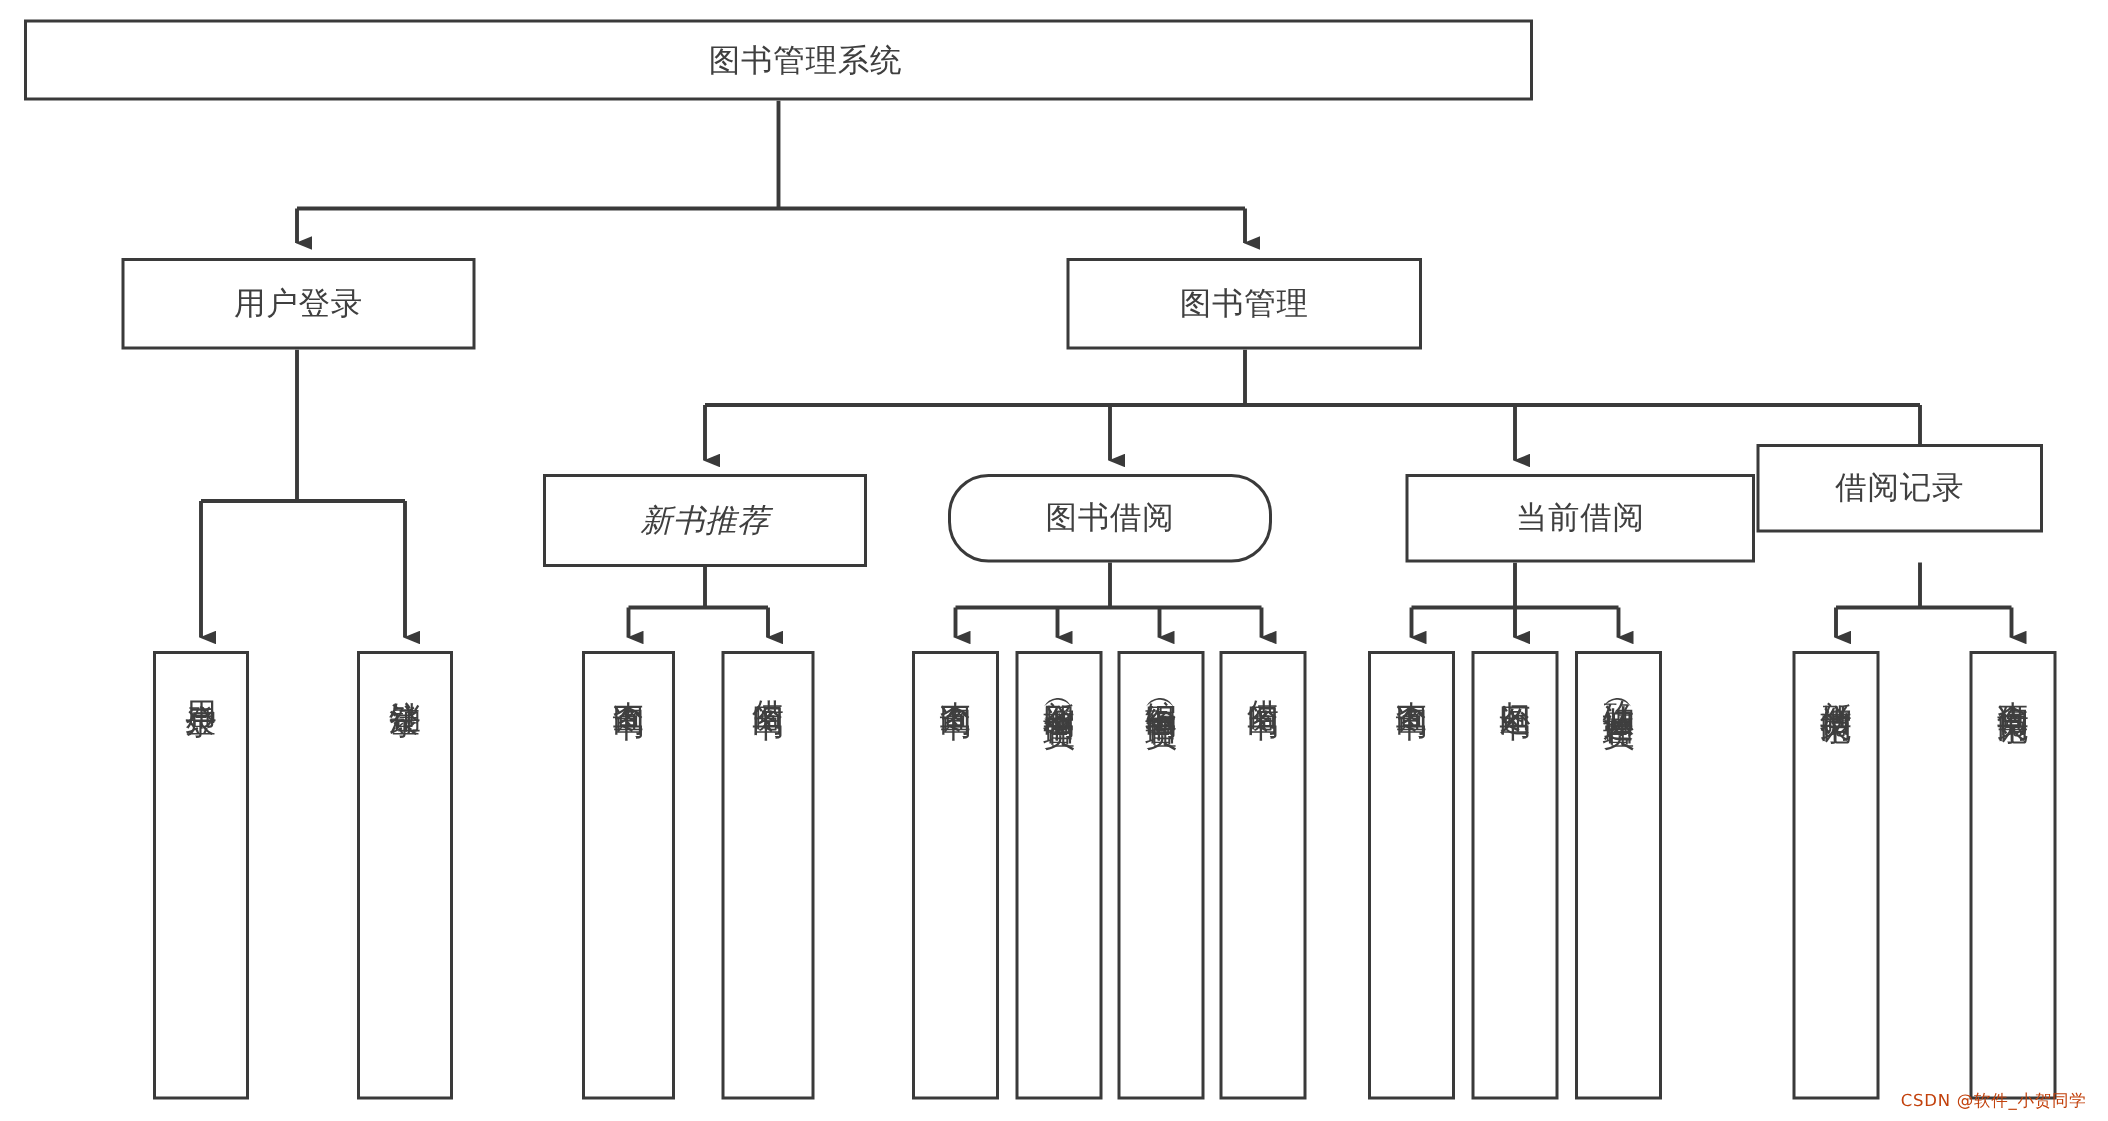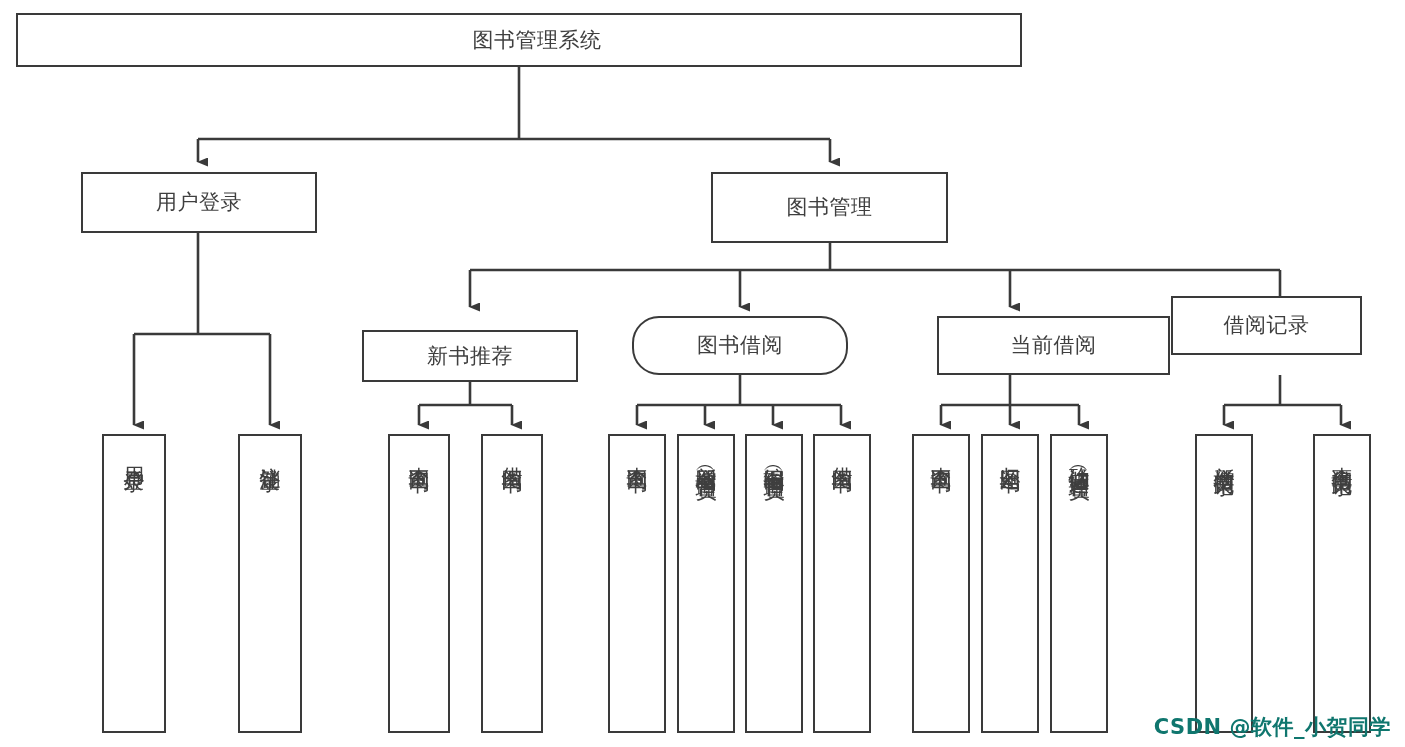--- a/index.html
+++ b/index.html
@@ -55,26 +55,25 @@
     text-orientation: upright;
     font-size: 21px;
     line-height: 1.05;
     letter-spacing: 2px;
     white-space: nowrap;
   }
   #watermark {
     position: absolute;
     right: 14px;
     bottom: 6px;
-    font-size: 21px;
-    color: #0f766e;
+    font-size: 11px;
+    color: #c2410c;
     letter-spacing: 0.5px;
     white-space: nowrap;
     user-select: none;
-    font-weight: bold;
   }
 </style>
 </head>
 <body>
 
 <div id="diagram-root">
 
   <svg id="edge-layer" viewBox="0 0 1405 747" width="1405" height="747" xmlns="http://www.w3.org/2000/svg">
     <defs>
       <marker id="arrowhead" markerWidth="9" markerHeight="11" refX="4.5" refY="10" orient="auto" markerUnits="userSpaceOnUse">
@@ -125,25 +124,25 @@
     </g>
   </svg>
 
   <div class="node horizontal" style="left:16px; top:13px; width:1006px; height:54px;padding-left:36px;">
     <span class="node-label">图书管理系统</span>
   </div>
 
   <div class="node horizontal" style="left:81px; top:172px; width:236px; height:61px;">
     <span class="node-label">用户登录</span>
   </div>
-  <div class="node horizontal" style="left:711px; top:172px; width:237px; height:71px;">
+  <div class="node horizontal" style="left:711px; top:172px; width:237px; height:61px;">
     <span class="node-label">图书管理</span>
   </div>
 
-  <div class="node horizontal" style="left:362px; top:330px; width:216px; height:52px;">
+  <div class="node horizontal" style="left:362px; top:316px; width:216px; height:62px;font-style:italic;">
     <span class="node-label">新书推荐</span>
   </div>
   <div class="node horizontal" style="left:632px; top:316px; width:216px; height:59px;border-radius:27px;">
     <span class="node-label">图书借阅</span>
   </div>
   <div class="node horizontal" style="left:937px; top:316px; width:233px; height:59px;">
     <span class="node-label">当前借阅</span>
   </div>
   <div class="node horizontal" style="left:1171px; top:296px; width:191px; height:59px;text-align:right;">
     <span class="node-label">借阅记录</span>

